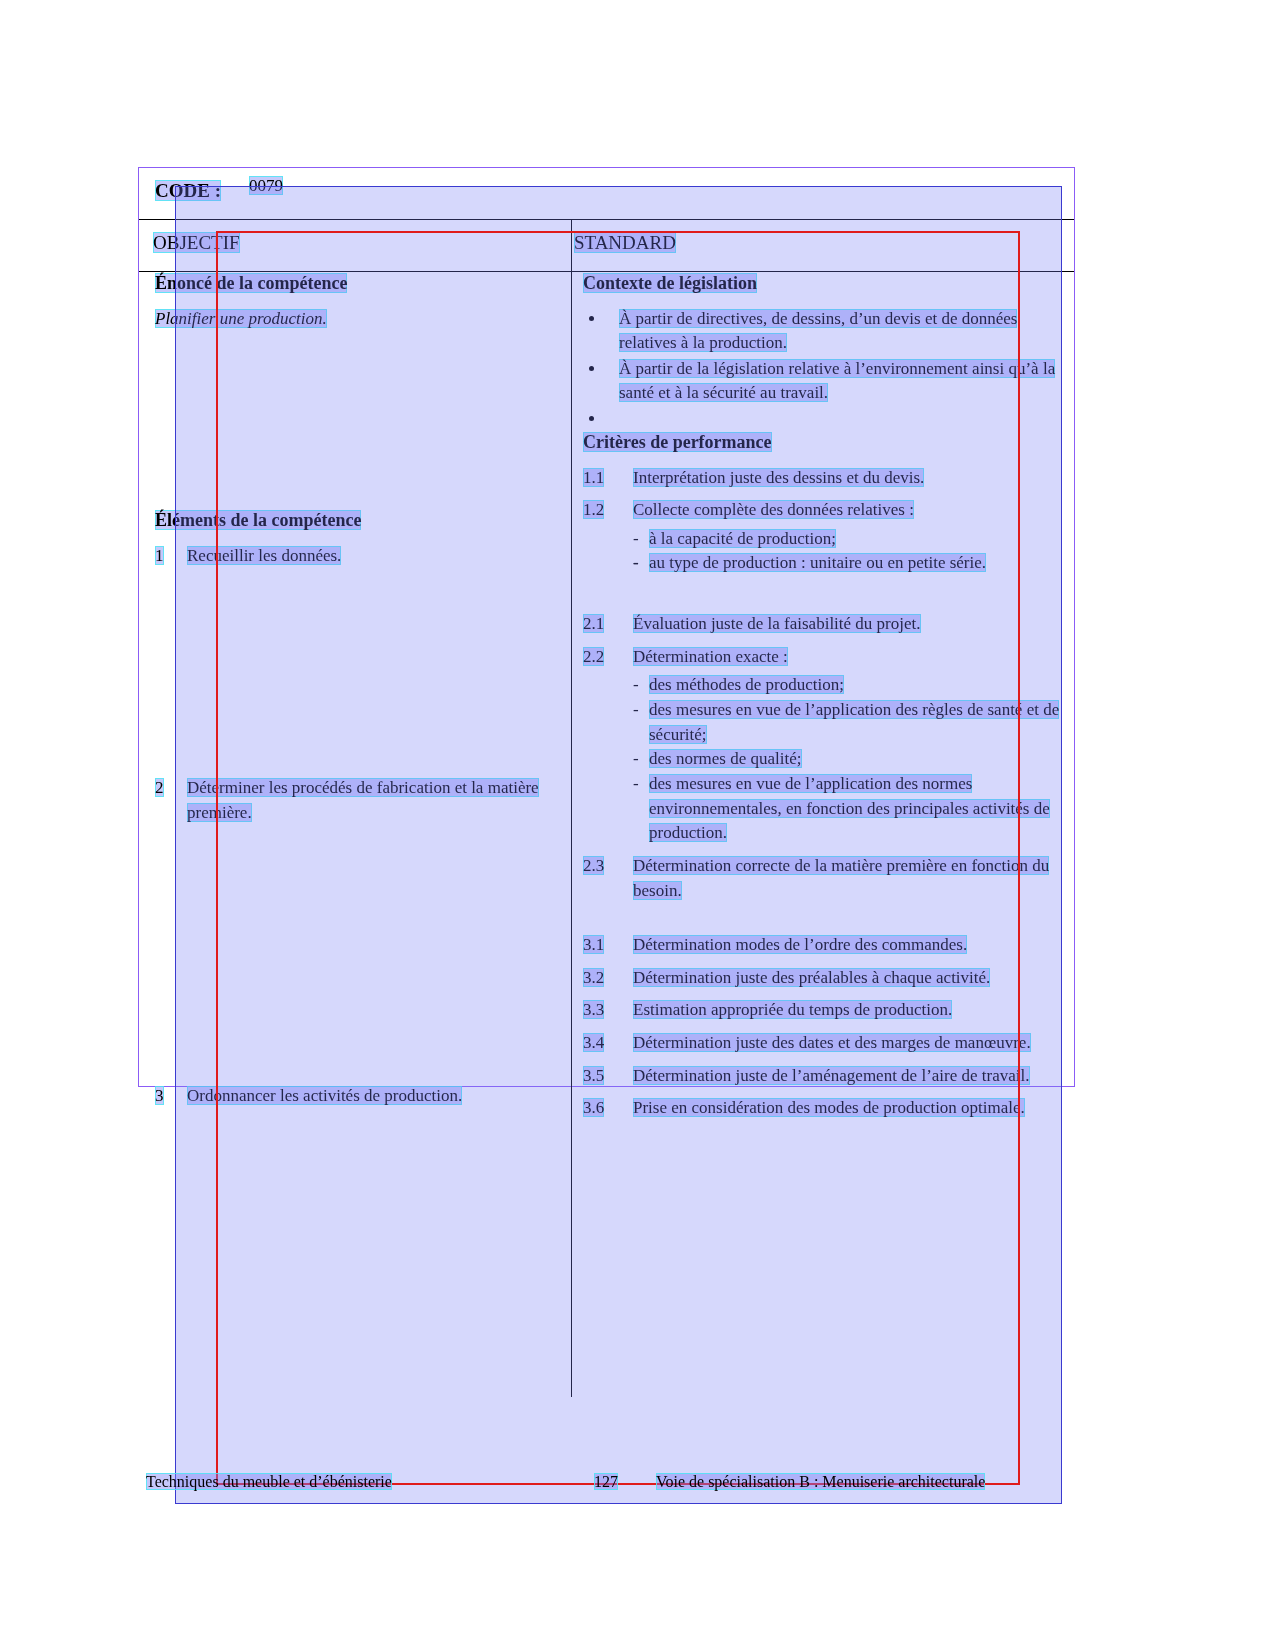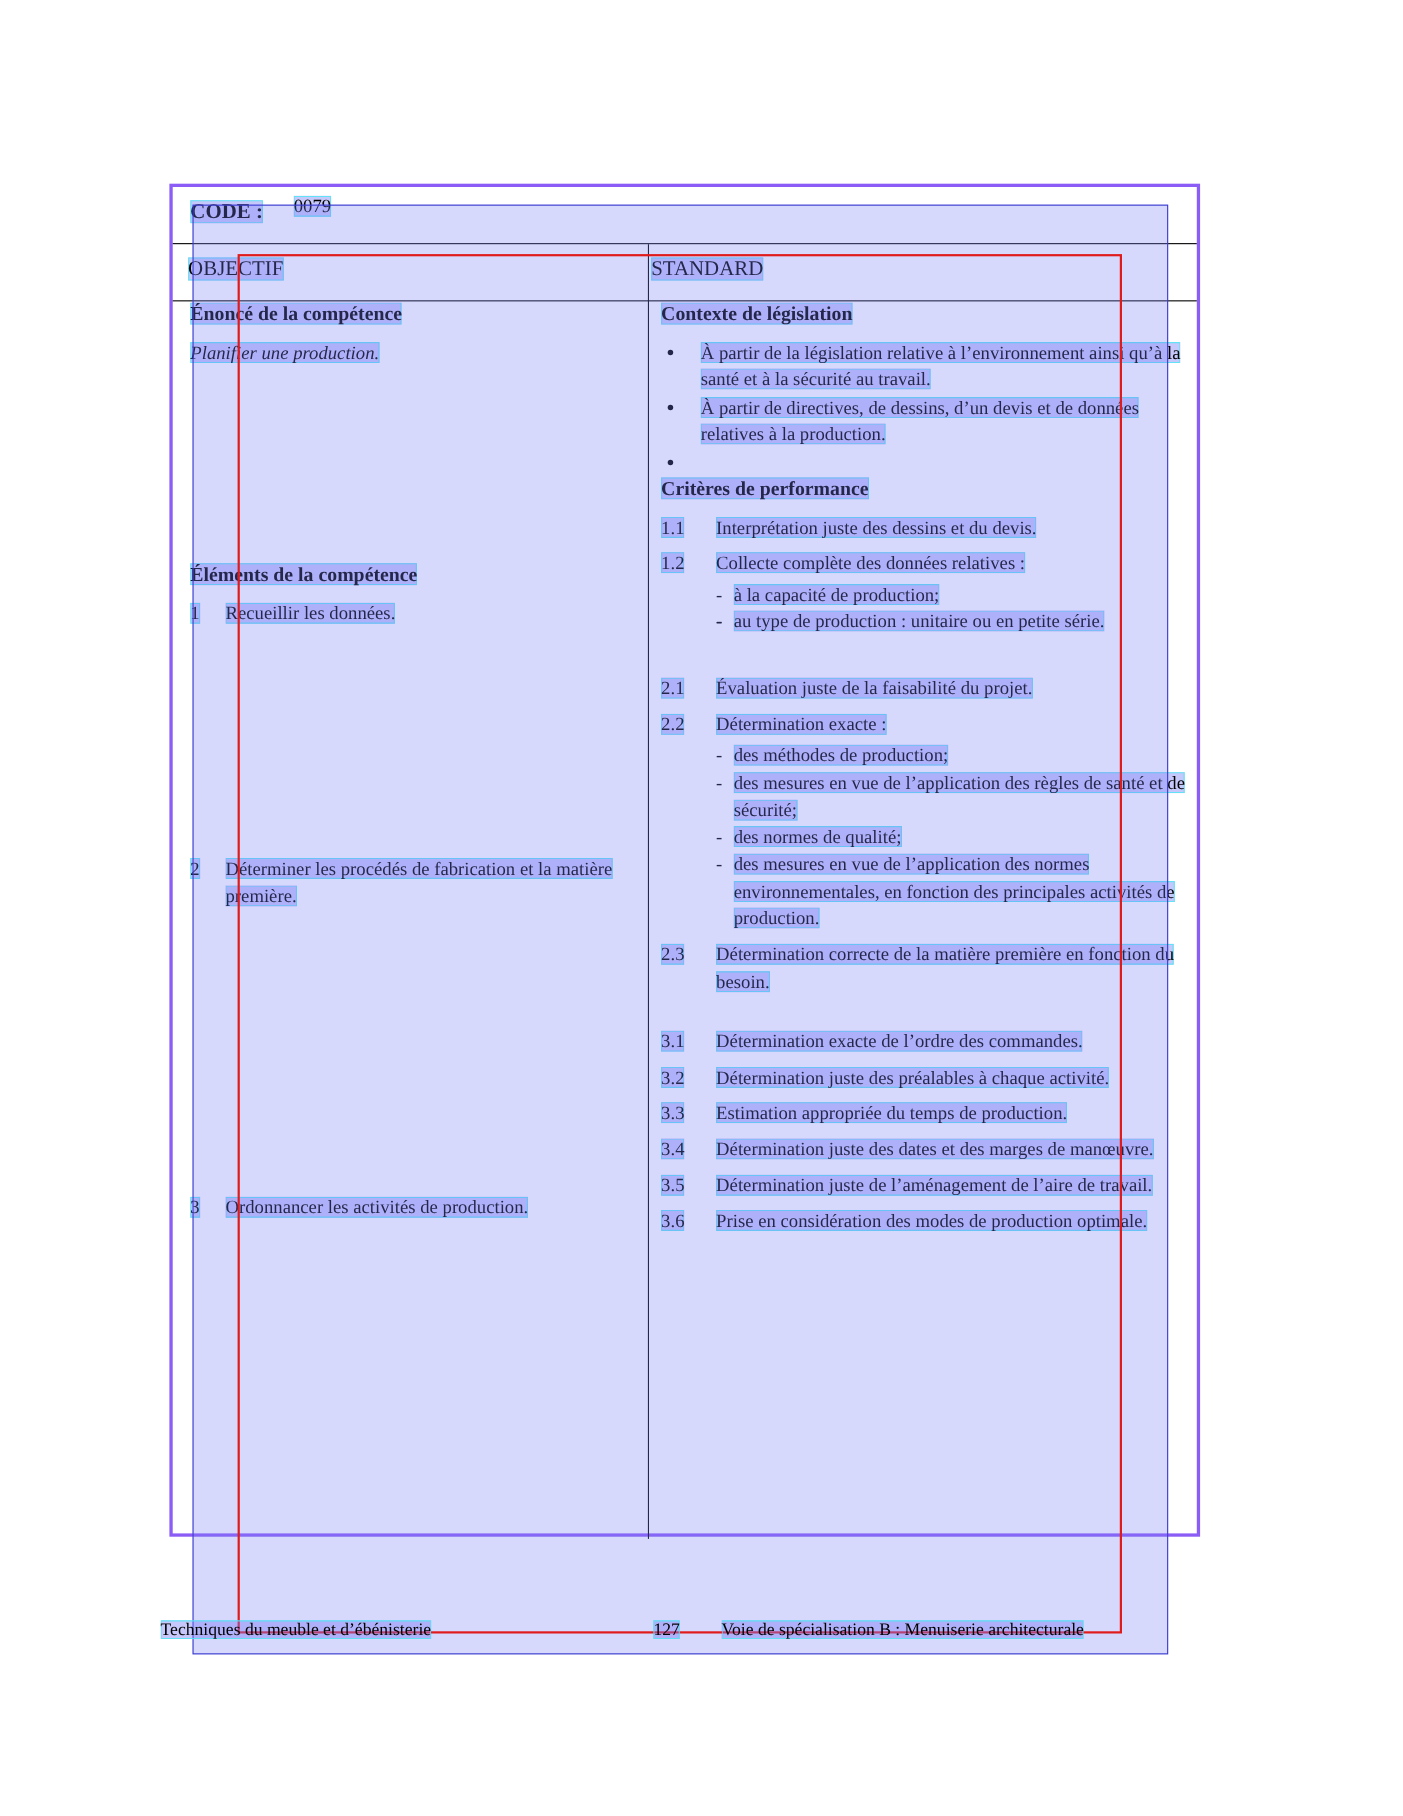--- a/index.html
+++ b/index.html
@@ -43,25 +43,25 @@
     width: 800px;
     height: 1250px;
     border: 2px solid #e01b1b;
     pointer-events: none;
     z-index: 6;
   }
 
   
   #page-frame {
     position: absolute;
-    left: 154px;
+    left: 138px;
     top: 167px;
     width: 937px;
-    height: 1230px;
-    border: 3px solid #8b5cf6;
+    height: 920px;
+    border: 1px solid #8b5cf6;
     box-sizing: border-box;
     z-index: 2;
   }
 
   
   #code-row {
     position: absolute;
     left: 0; top: 0;
     width: 100%;
     height: 52px;
@@ -293,25 +293,25 @@
 
     <div class="col-right">
 
       <div class="sub-title">
         <span class="sel">Contexte de législation</span>
       </div>
 
       <ul class="bullets">
         <li>
           <span class="bullet-dot"></span>
-          <span class="sel">À partir de la législation relative à l’environnement ainsi qu’à la santé et à la sécurité au travail.</span>
+          <span class="sel">À partir de directives, de dessins, d’un devis et de données relatives à la production.</span>
         </li>
         <li>
           <span class="bullet-dot"></span>
-          <span class="sel">À partir de directives, de dessins, d’un devis et de données relatives à la production.</span>
+          <span class="sel">À partir de la législation relative à l’environnement ainsi qu’à la santé et à la sécurité au travail.</span>
         </li>
         <li>
           <span class="bullet-dot"></span>
         </li>
       </ul>
 
       <div style="height:24px"></div>
 
       <div class="sub-title">
         <span class="sel">Critères de performance</span>
@@ -366,21 +366,21 @@
         </div>
       </div>
 
       <div style="height:22px"></div>
 
       <div>
         <div class="crit-row">
           <span class="num">
             <span class="sel">3.1</span>
           </span>
-          <span class="sel">Détermination exacte de l’ordre des commandes.</span>
+          <span class="sel">Détermination modes de l’ordre des commandes.</span>
         </div>
         <div class="crit-row">
           <span class="num">
             <span class="sel">3.2</span>
           </span>
           <span class="sel">Détermination juste des préalables à chaque activité.</span>
         </div>
         <div class="crit-row">
           <span class="num">
             <span class="sel">3.3</span>

